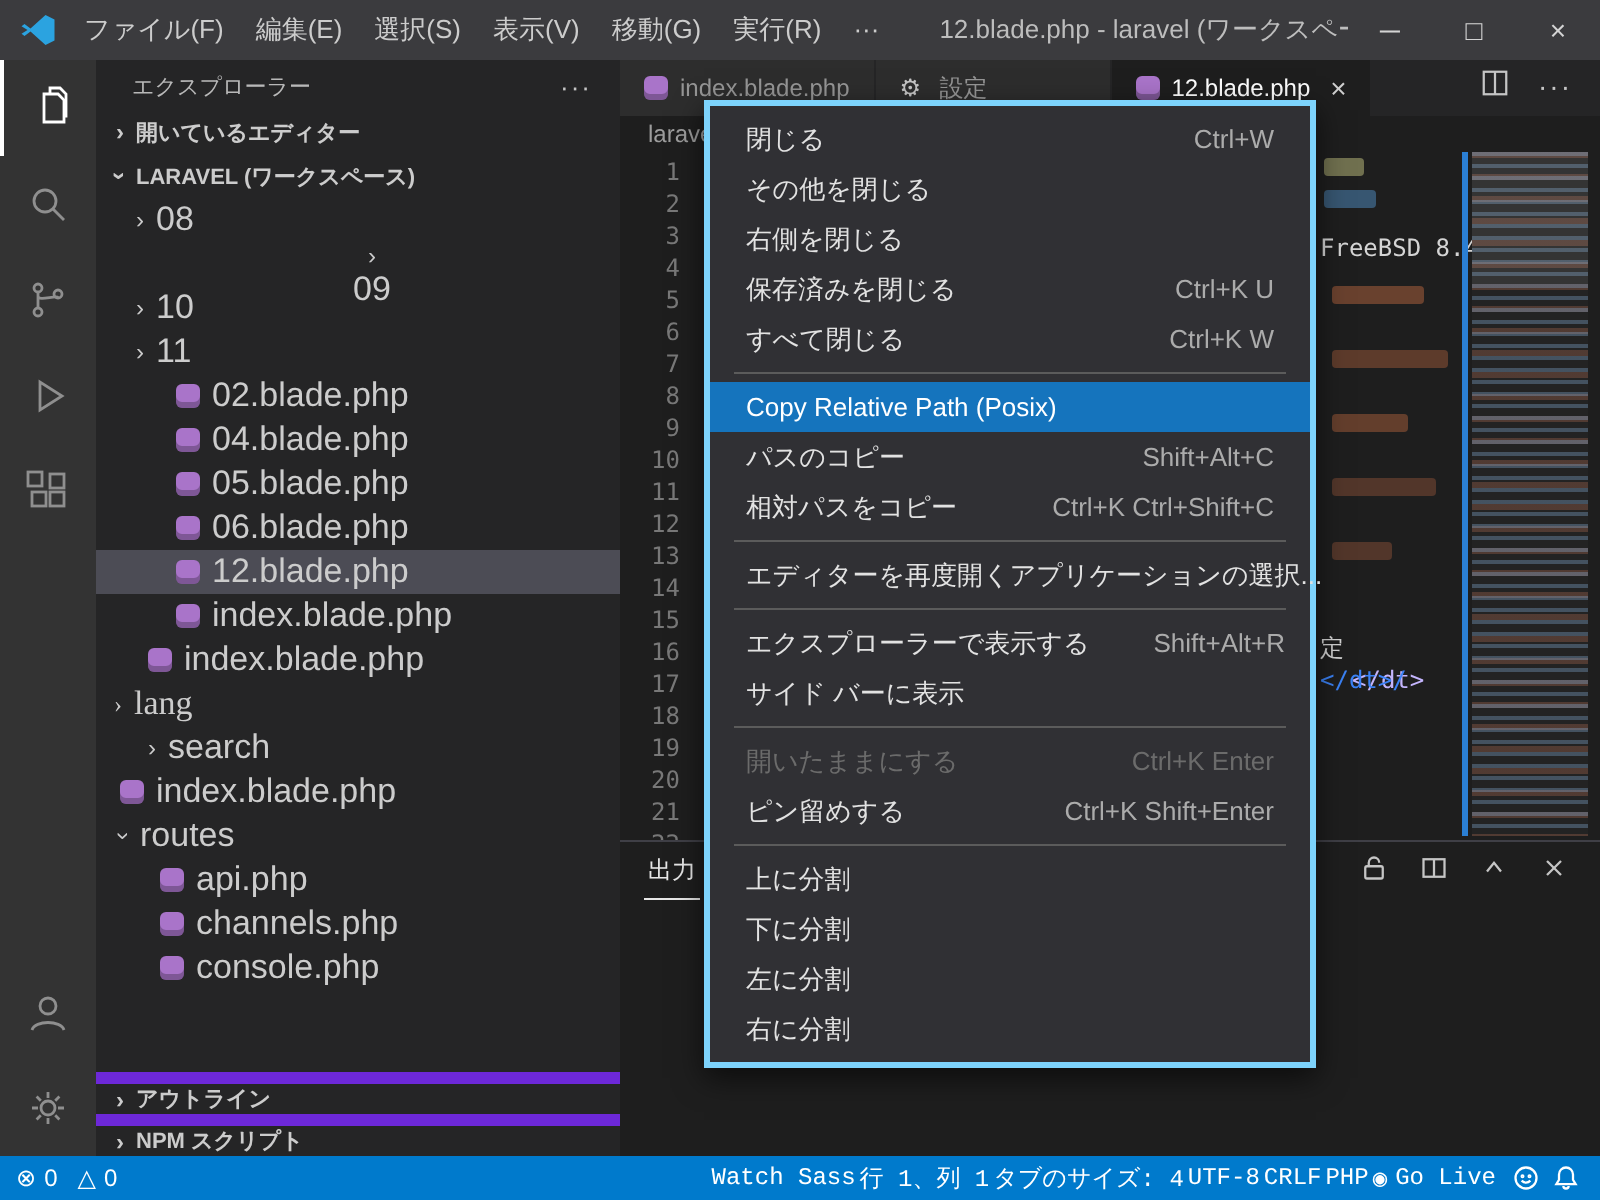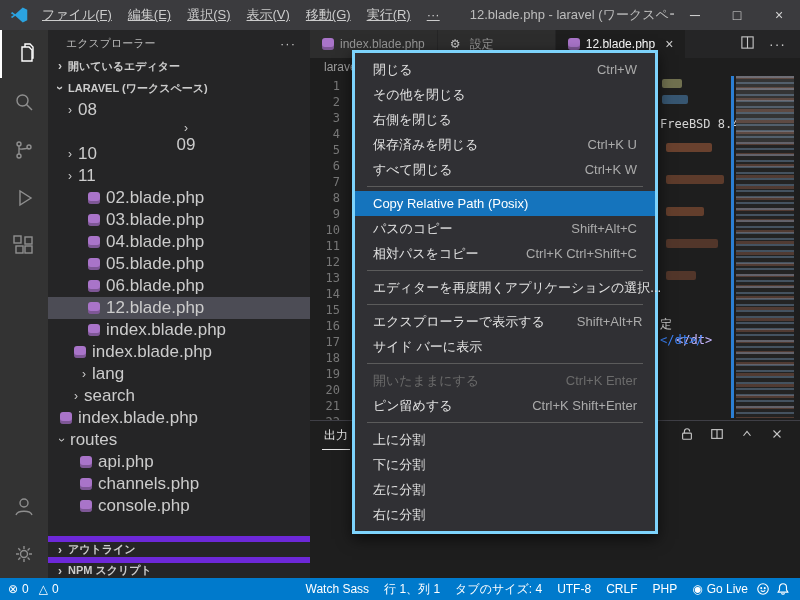--- a/index.html
+++ b/index.html
@@ -3,21 +3,21 @@
 <meta charset="utf-8">
 <style>
   * { box-sizing: border-box; margin: 0; padding: 0; cursor: default; user-select: none; }
   html,body { width: 800px; height: 600px; overflow: hidden; background: #1e1e1e;
     font-family: "Liberation Sans", "DejaVu Sans", sans-serif; color: #cccccc; }
 
   
   .titlebar { position:absolute; left:0; top:0; width:800px; height:30px; background:#3b3b3e;
     display:flex; align-items:center; font-size:13px; z-index:60; }
   .vscode-logo { width:18px; height:18px; margin:0 6px 0 10px; flex:none; }
-  .menubar { display:flex; flex:none;text-decoration:underline; }
+  .menubar { display:flex; flex:none; }
   .menu-btn { padding:0 8px; line-height:30px; white-space:nowrap; }
   .window-title { flex:1; margin-left:22px; white-space:nowrap; overflow:hidden; color:#bdbdbd; }
   .win-controls { display:flex; flex:none; }
   .win-btn { width:42px; height:30px; text-align:center; line-height:30px; font-size:14px; color:#d4d4d4; }
 
   
   .activitybar { position:absolute; left:0; top:30px; width:48px; bottom:22px; background:#333333;
     display:flex; flex-direction:column; align-items:center; z-index:40; }
   .act-item { width:48px; height:48px; display:flex; align-items:center; justify-content:center; }
   .act-item svg { stroke:#8f8f8f; fill:none; stroke-width:1.4; }
@@ -105,21 +105,21 @@
   .menu-item.highlighted { background:#1574bd; color:#ffffff; }
   .menu-item.highlighted .mshortcut { color:#ffffff; }
   .menu-item.disabled, .menu-item.disabled .mshortcut { color:#6b6b6b; }
   .menu-item.separator { height:1px; background:#5b5b5b; margin:4px 12px; padding:0; }
 
   
   .statusbar { position:absolute; left:0; bottom:0; width:800px; height:22px; background:#007acc;
     color:#ffffff; display:flex; align-items:center; font-size:12px; z-index:70; }
   .sb-group { display:flex; align-items:center; }
   .sb-group.left { padding-left:8px; gap:10px; }
-  .sb-group.right { margin-left:auto; gap:15px; padding-right:6px; }
+  .sb-group.right { margin-left:auto; gap:2px; padding-right:6px;font-family:Liberation Mono, monospace; }
   .sb-item { display:flex; align-items:center; white-space:nowrap; }
   .sb-icon { display:none; margin-right:4px; }
   .icon-error .sb-icon { display:inline; } .icon-error .sb-icon::before { content:"⊗"; }
   .icon-warning .sb-icon { display:inline; } .icon-warning .sb-icon::before { content:"△"; }
   .icon-broadcast .sb-icon { display:inline; } .icon-broadcast .sb-icon::before { content:"◉"; }
   .sb-svg { display:flex; align-items:center; }
   .sb-svg svg { stroke:#ffffff; fill:none; stroke-width:1.3; }
 </style>
 </head>
 <body>
@@ -244,53 +244,48 @@
         <span>11</span>
       </div>
       <div class="tree-row file" style="padding-left: 40px;">
 
         <span class="ficon"></span>
         <span>02.blade.php</span>
       </div>
       <div class="tree-row file" style="padding-left: 40px;">
 
         <span class="ficon"></span>
-        <span>03.blade.php</span>
+        <span>04.blade.php</span>
       </div>
       <div class="tree-row file" style="padding-left: 40px;">
 
         <span class="ficon"></span>
-        <span>04.blade.php</span>
+        <span>05.blade.php</span>
       </div>
       <div class="tree-row file" style="padding-left: 40px;">
 
         <span class="ficon"></span>
-        <span>05.blade.php</span>
+        <span>06.blade.php</span>
+      </div>
+      <div class="tree-row selected file" style="padding-left: 40px;">
+
+        <span class="ficon"></span>
+        <span>12.blade.php</span>
       </div>
       <div class="tree-row file" style="padding-left: 40px;">
 
         <span class="ficon"></span>
-        <span>06.blade.php</span>
-      </div>
-      <div class="tree-row selected file" style="padding-left: 40px;">
-
-        <span class="ficon"></span>
-        <span>12.blade.php</span>
-      </div>
-      <div class="tree-row file" style="padding-left: 40px;">
-
-        <span class="ficon"></span>
         <span>index.blade.php</span>
       </div>
       <div class="tree-row file" style="padding-left: 26px;">
 
         <span class="ficon"></span>
         <span>index.blade.php</span>
       </div>
-      <div class="tree-row folder" style="padding-left: 28px;">
+      <div class="tree-row folder" style="padding-left: 3px; font-family: Liberation Serif, serif;">
         <span class="chevron"></span>
 
         <span>lang</span>
       </div>
       <div class="tree-row folder" style="padding-left: 20px;">
         <span class="chevron"></span>
 
         <span>search</span>
       </div>
       <div class="tree-row file" style="padding-left: 12px;">

